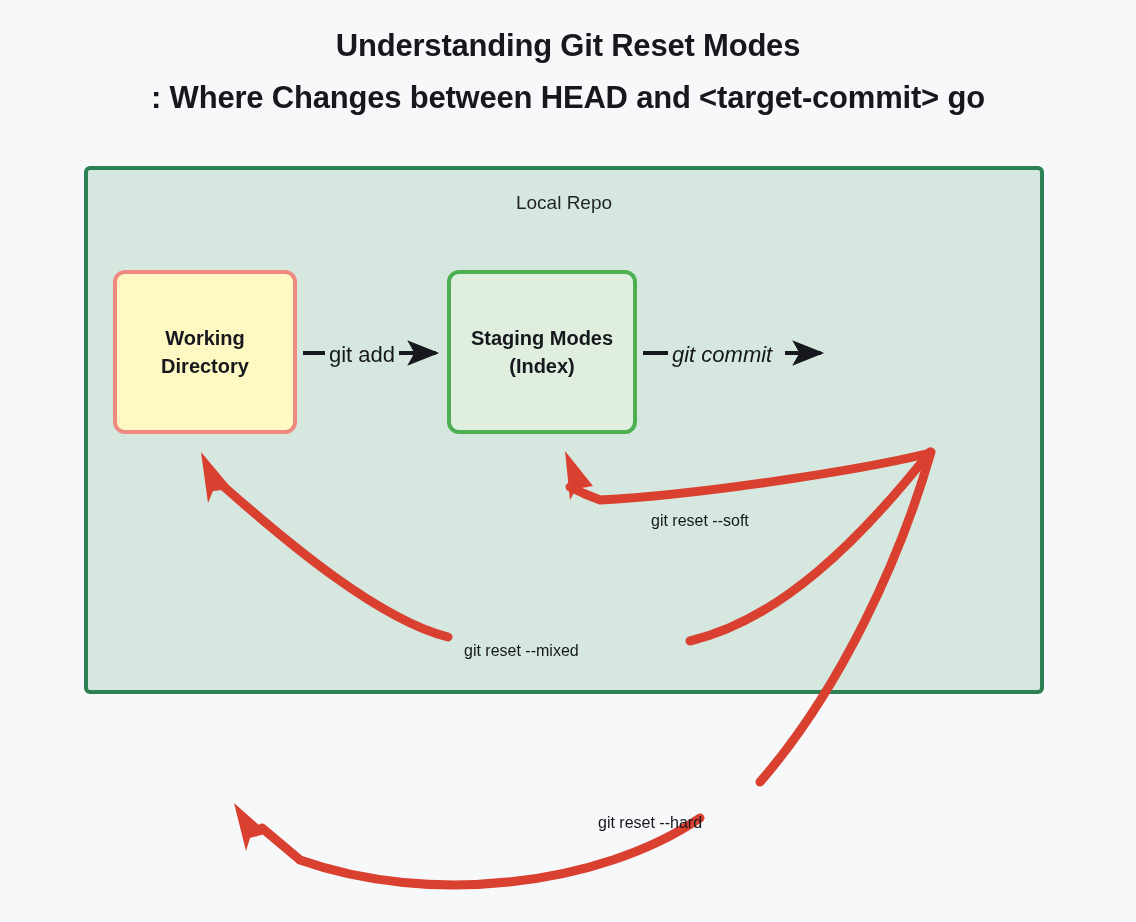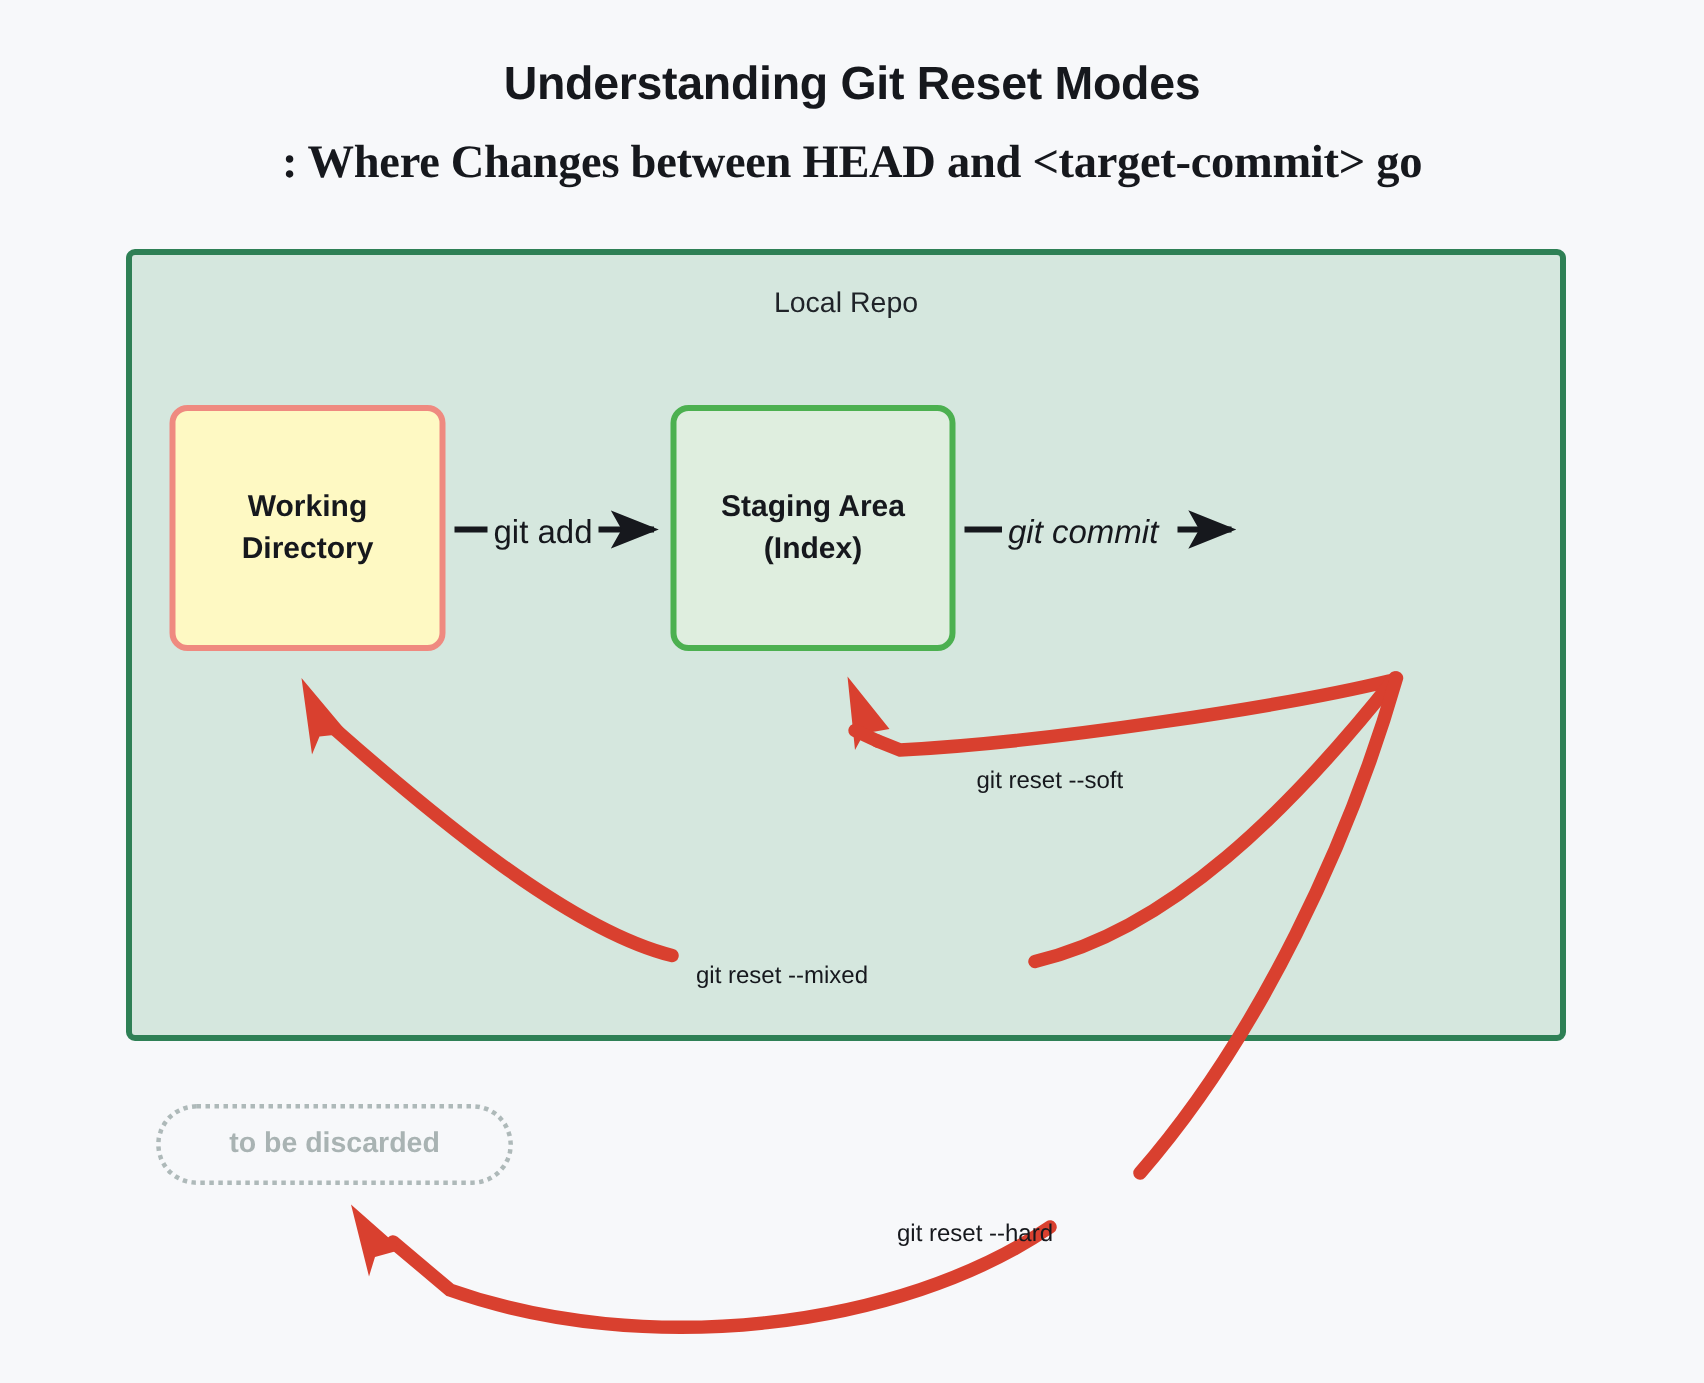--- a/index.html
+++ b/index.html
@@ -12,33 +12,33 @@
     height: 922px;
     position: relative;
     font-family: "Liberation Sans", sans-serif;
     color: #1b1b1b;
     overflow: hidden;
   }
 
   
   #title-block {
     position: absolute;
-    left: 0; top: 30px;
+    left: 0; top: 20px;
     width: 1136px;
     text-align: center;
   }
   .title-line {
     font-weight: bold;
     font-size: 31px;
     line-height: 52px;
     letter-spacing: -0.2px;
     color: #16181d;
     white-space: nowrap;
   }
-  .title-line.sub { font-size: 31px; font-family: Liberation Serif, serif; }
+  .title-line.sub { font-size: 31px; }
 
   
   #diagram {
     position: absolute;
     left: 0; top: 0;
     width: 1136px;
     height: 922px;
     border-radius: 12px;
   }
   #arrow-layer {
@@ -149,28 +149,25 @@
   <div id="local-repo">
     <div id="local-repo-label">Local Repo</div>
   </div>
 
   <div class="stage-box" id="box-working">
     <span class="stage-line">Working</span>
     <span class="stage-line">Directory</span>
   </div>
 
   <div class="stage-box" id="box-staging">
-    <span class="stage-line">Staging Area</span>
+    <span class="stage-line">Staging Modes</span>
     <span class="stage-line">(Index)</span>
   </div>
 
 
-  <div id="box-discarded">
-    <span>to be discarded</span>
-  </div>
 
   <svg id="arrow-layer" viewBox="0 0 1136 922">
     <defs>
       <marker id="mk-black" markerWidth="9" markerHeight="9" refX="7.2" refY="3.4" orient="auto" markerUnits="strokeWidth">
         <path d="M0,0.2 L8,3.4 L0,6.6 L1.8,3.4 Z" fill="#16181d"></path>
       </marker>
     </defs>
 
     <g>
       <line x1="303" y1="353" x2="325" y2="353" stroke="#16181d" stroke-width="4"></line>

